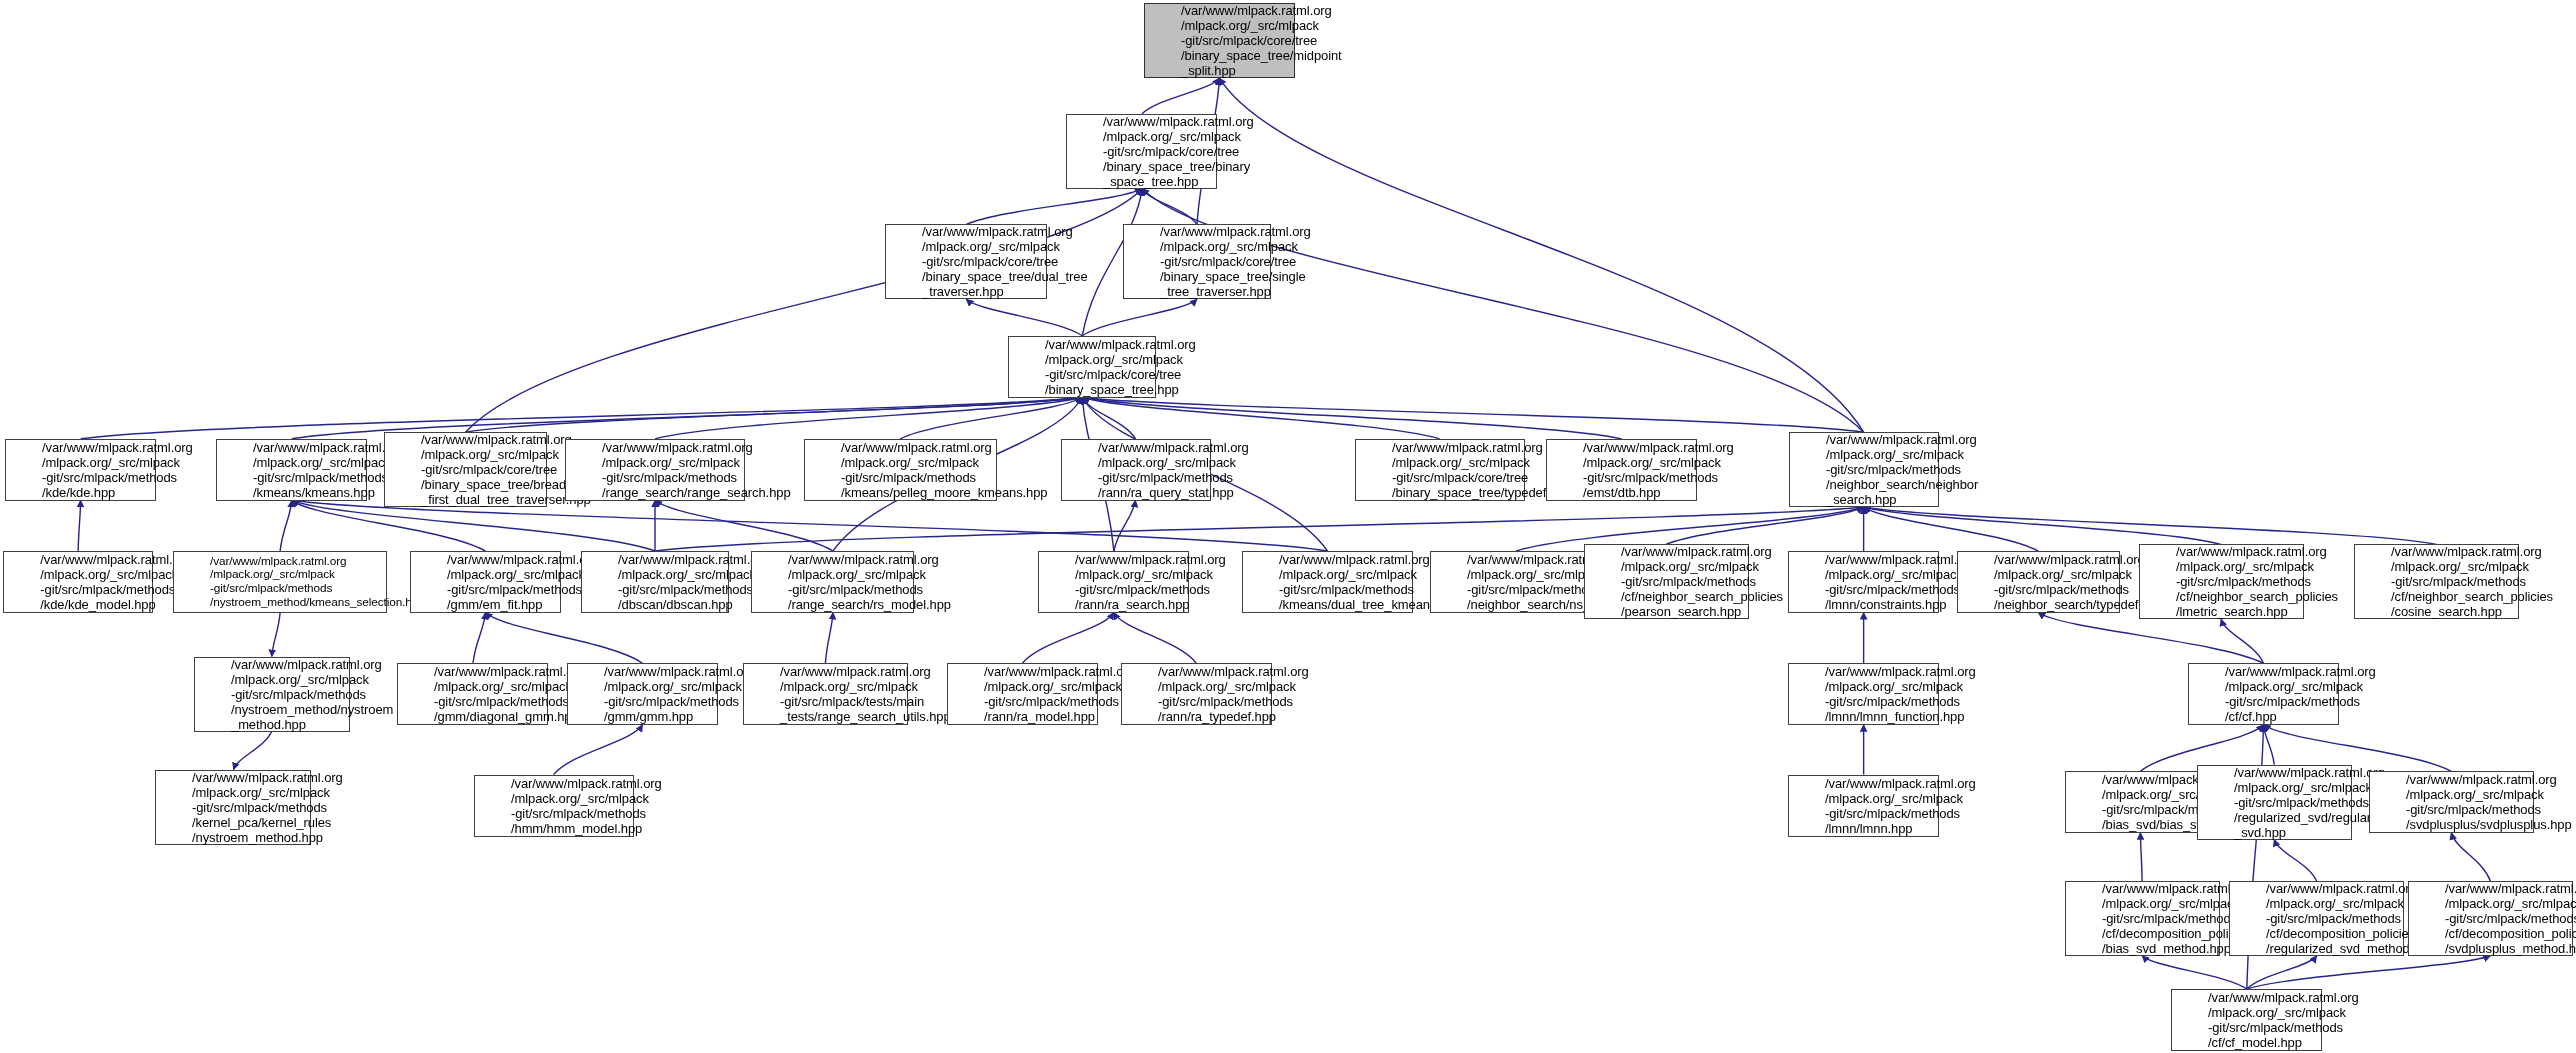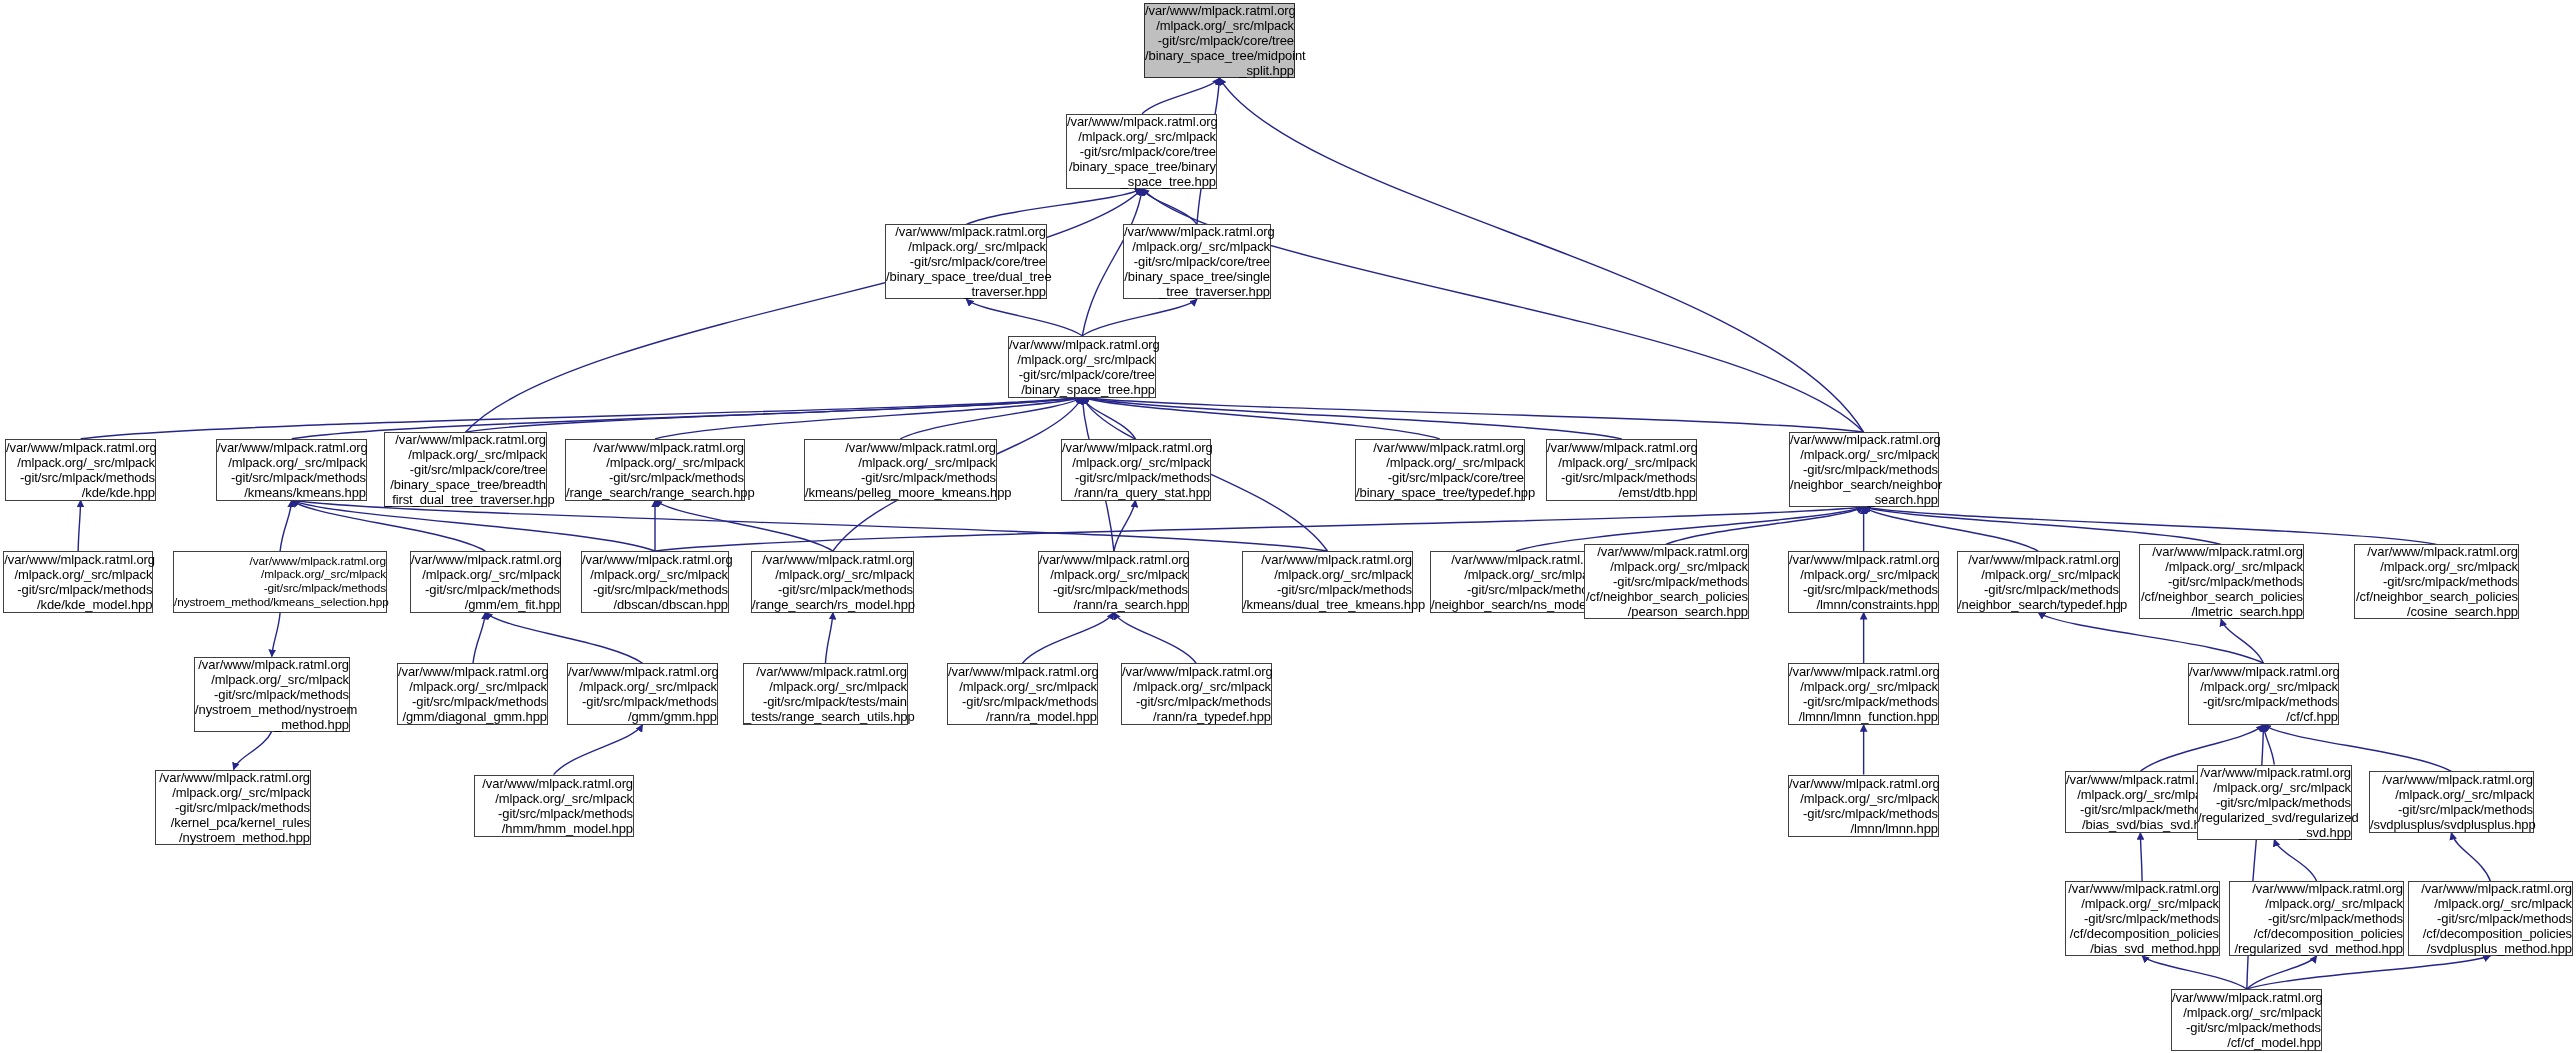--- a/index.html
+++ b/index.html
@@ -25,27 +25,28 @@
     pointer-events: none;
   }
   .node {
     position: absolute;
     box-sizing: border-box;
     border: 0.8px solid #404040;
     background: #ffffff;
     color: #000000;
     font-size: 13px;
     line-height: 1.155;
-    text-align: right;
+    text-align: left;
     white-space: pre;
     display: flex;
     align-items: center;
     justify-content: center;
     z-index: 5;
     letter-spacing: -0.1px;
+    padding-left: 36px;
   }
   .node.root {
     background: #bfbfbf;
     border-color: #303030;
   }
   .node .label {
     display: block;
     width: 100%;
   }
 </style>

